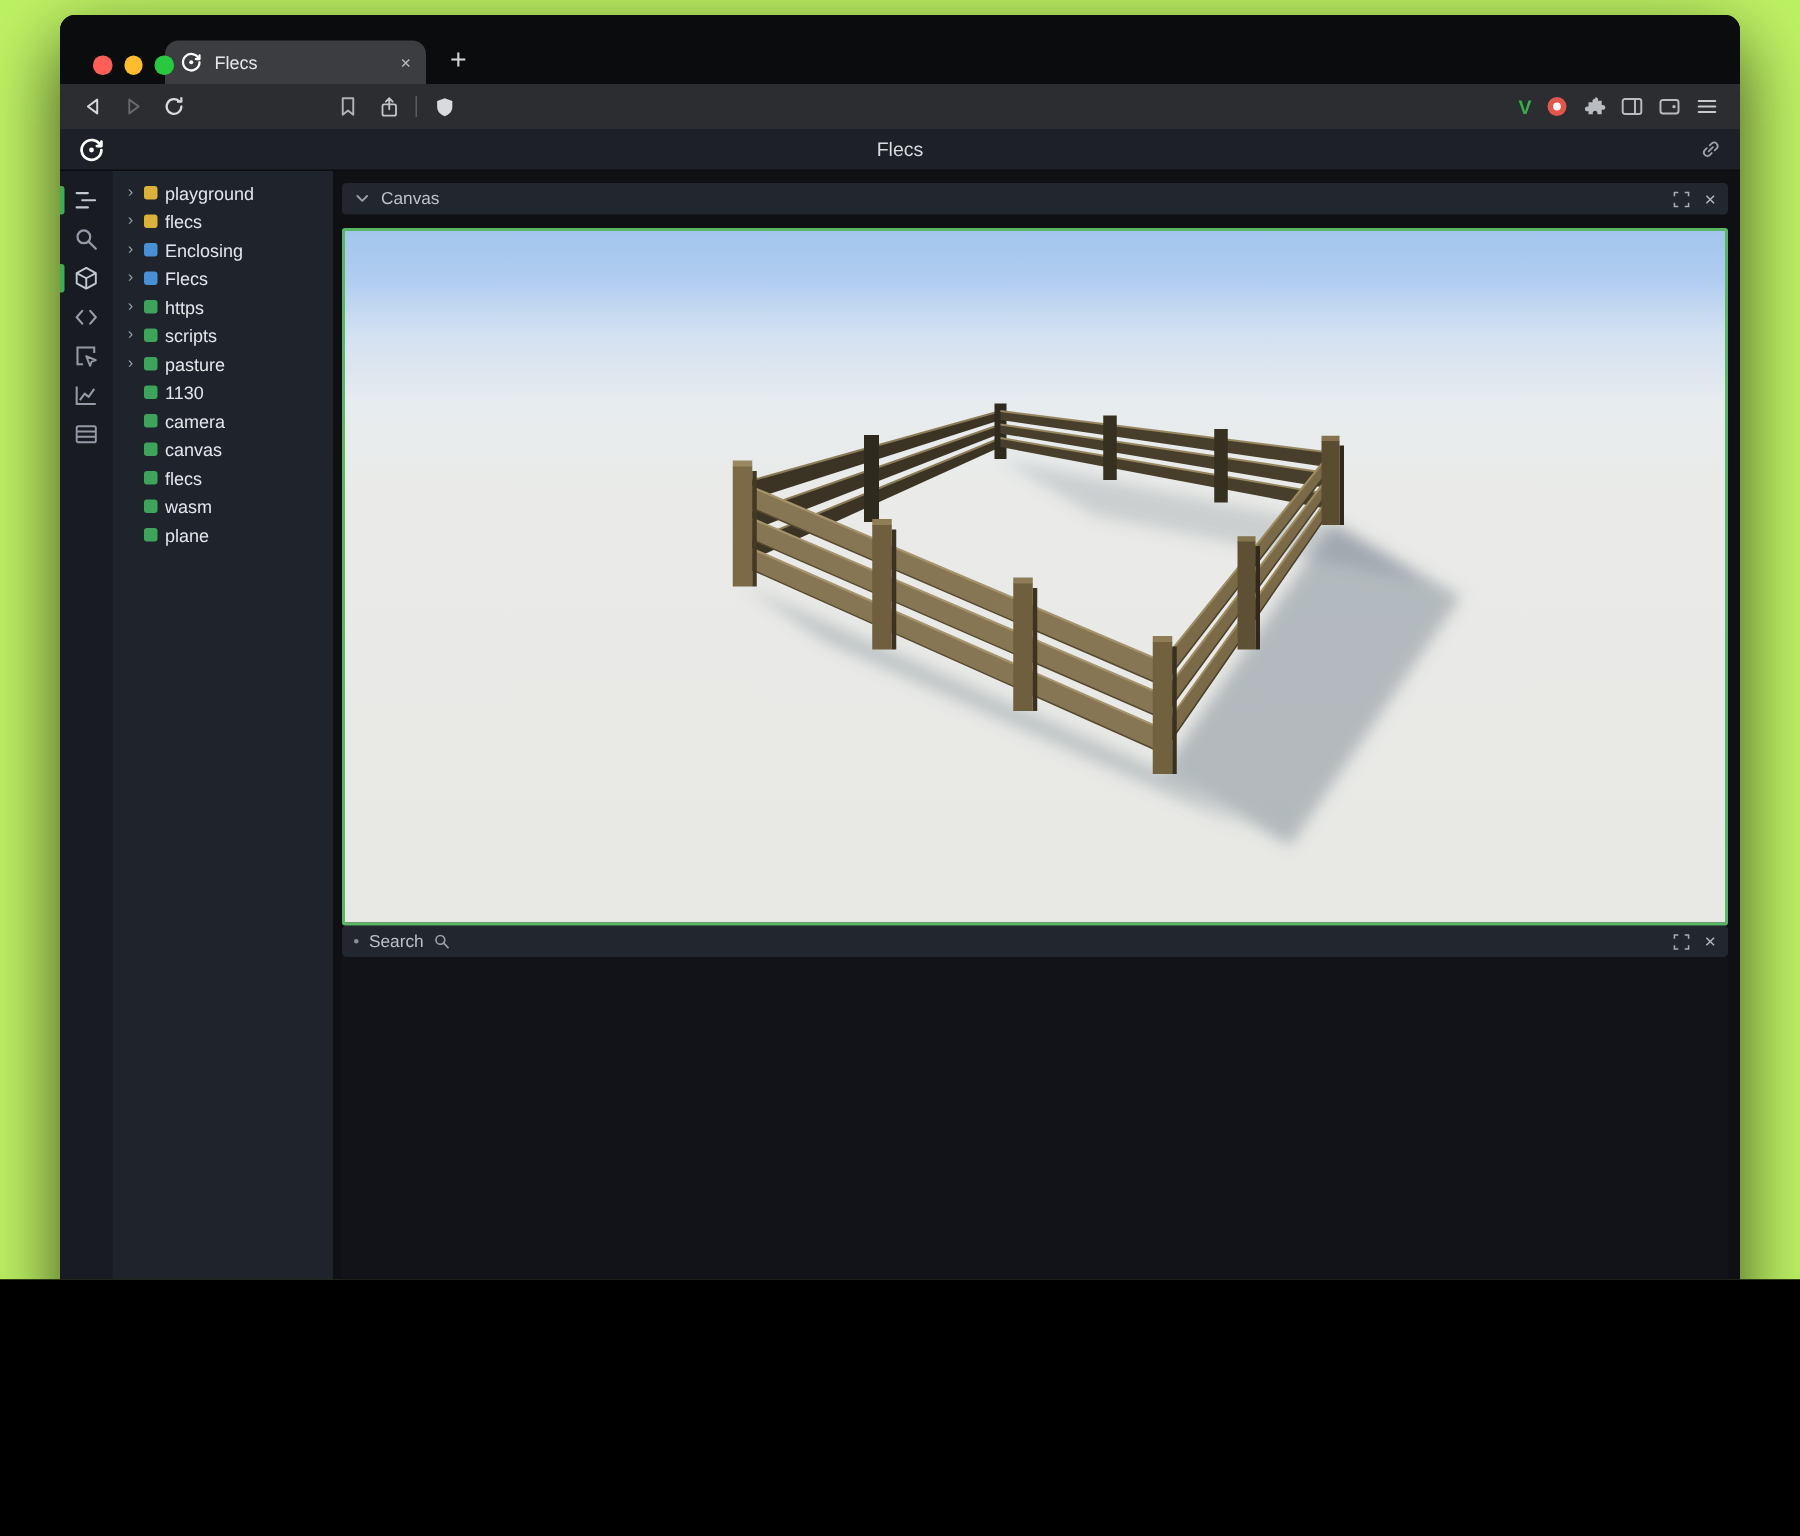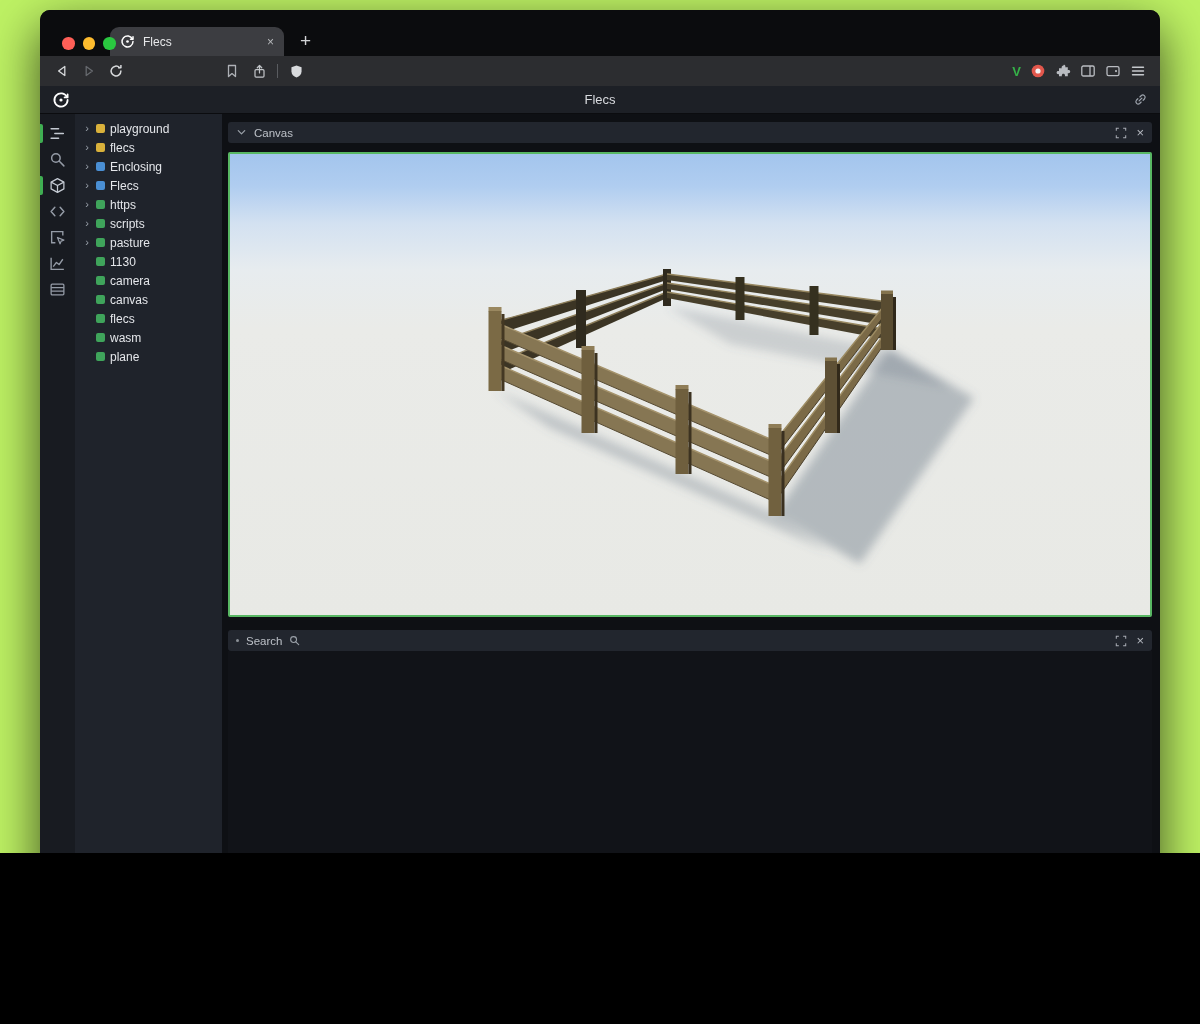--- a/index.html
+++ b/index.html
@@ -51,21 +51,21 @@
   .main{flex:1;background:#0e1014;padding:8px 8px 0 6px;display:flex;flex-direction:column;min-width:0}
   .phead{height:21px;min-height:21px;background:#22262e;display:flex;align-items:center;gap:7px;
          padding:0 8px;color:#bcc0c7;font-size:11.5px;border-radius:3px}
   .pactions{margin-left:auto;display:flex;align-items:center;gap:9px;color:#a9adb5}
   .pclose{font-size:13px;line-height:1;color:#b4b8bf}
   .bullet-dot{width:3px;height:3px;border-radius:50%;background:#8b9097;display:inline-block}
   .canvas-body{height:465px;min-height:465px;margin-top:9px;border:2px solid #58b763;border-radius:2px;
         position:relative;overflow:hidden;
         background:linear-gradient(180deg,#a3c5ed 0%,#b0cdf0 7%,#d3e1f1 15%,#e7ecef 25%,#eaebe8 38%,#e8e9e5 100%)}
   .scene{position:absolute;inset:0;width:100%;height:100%;display:block}
-  .search-head{margin-top:13px}
+  .search-head{}
   .search-body{flex:1;background:#111318}
 
   svg{display:block}
 </style>
 </head>
 <body>
 
 <div class="stage">
   <div class="window">
 

